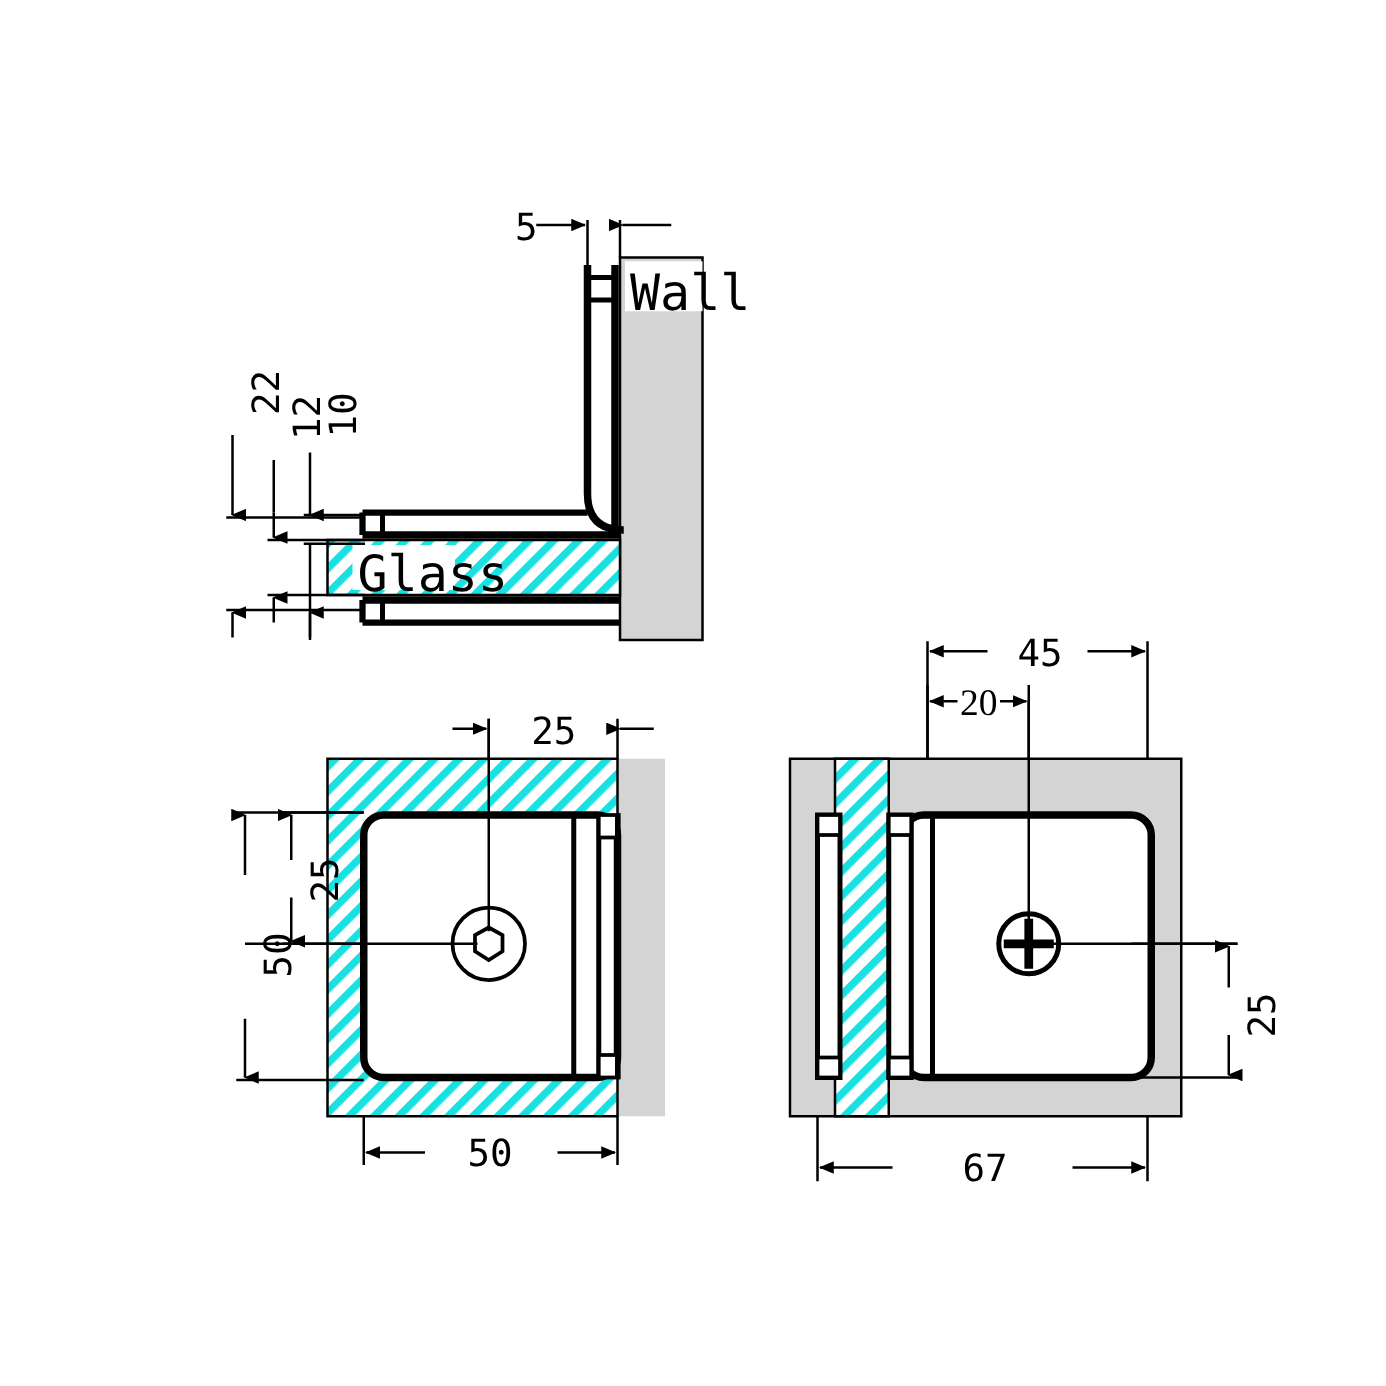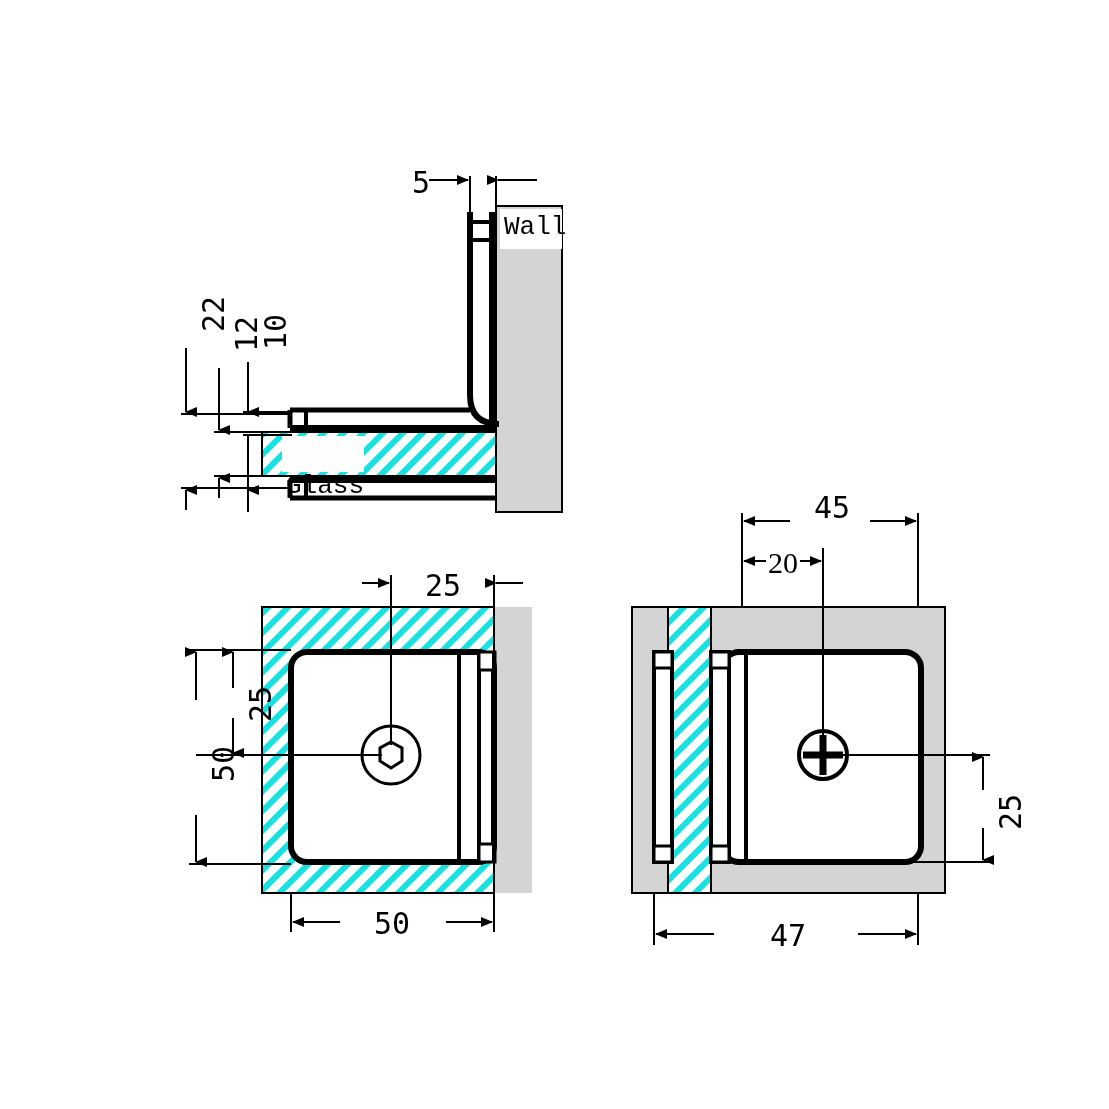--- a/index.html
+++ b/index.html
@@ -3,21 +3,21 @@
 <meta charset="utf-8">
 <title>Glass Clamp Technical Drawing</title>
 <style>
   html,body{margin:0;padding:0;background:#fff;}
   body{width:1109px;height:1109px;position:relative;overflow:hidden;
        font-family:"DejaVu Sans Mono","Liberation Mono",monospace;}
   #sheet{position:absolute;inset:0;width:1109px;height:1109px;}
   .lbl{position:absolute;font-family:"DejaVu Sans Mono","Liberation Mono",monospace;
        color:#000;white-space:nowrap;pointer-events:none;}
   .dimtxt{font-size:30px;letter-spacing:0px;}
-  .namtxt{font-size:26px;font-family:Liberation Mono, monospace;}
+  .namtxt{font-size:40px;}
   .rot{transform-origin:left top;}
 </style>
 </head>
 <body>
 
 <svg id="sheet" viewBox="0 0 1109 1109" xmlns="http://www.w3.org/2000/svg">
 
   <defs>
 
     <pattern id="glassHatch" width="14" height="14" patternUnits="userSpaceOnUse" patternTransform="rotate(45)">
@@ -223,23 +223,23 @@
   </g>
 </svg>
 
 <div class="lbl dimtxt" style="left:412px;top:165px;">5</div>
 
 <div class="lbl dimtxt rot" style="left:196px;top:332px;transform:rotate(-90deg);">22</div>
 <div class="lbl dimtxt rot" style="left:229px;top:352px;transform:rotate(-90deg);">12</div>
 <div class="lbl dimtxt rot" style="left:258px;top:350px;transform:rotate(-90deg);">10</div>
 
 <div class="lbl namtxt" style="left:504px;top:212px;">Wall</div>
-<div class="lbl namtxt" style="left:286px;top:437px;margin-top:34px;">Glass</div>
+<div class="lbl namtxt" style="left:286px;top:437px;">Glass</div>
 
 <div class="lbl dimtxt" style="left:425px;top:568px;">25</div>
 <div class="lbl dimtxt" style="left:374px;top:906px;">50</div>
 <div class="lbl dimtxt rot" style="left:206px;top:782px;transform:rotate(-90deg);">50</div>
 <div class="lbl dimtxt rot" style="left:243px;top:722px;transform:rotate(-90deg);">25</div>
 
-<div class="lbl dimtxt" style="left:814px;top:490px;">45</div>
+<div class="lbl dimtxt" style="left:814px;top:506px;">45</div>
 <div class="lbl dimtxt" style="left:768px;top:546px;font-family:Liberation Serif, serif;">20</div>
-<div class="lbl dimtxt" style="left:770px;top:918px;">47</div>
+<div class="lbl dimtxt" style="left:770px;top:918px;">67</div>
 <div class="lbl dimtxt rot" style="left:993px;top:830px;transform:rotate(-90deg);">25</div>
 
 </body></html>

